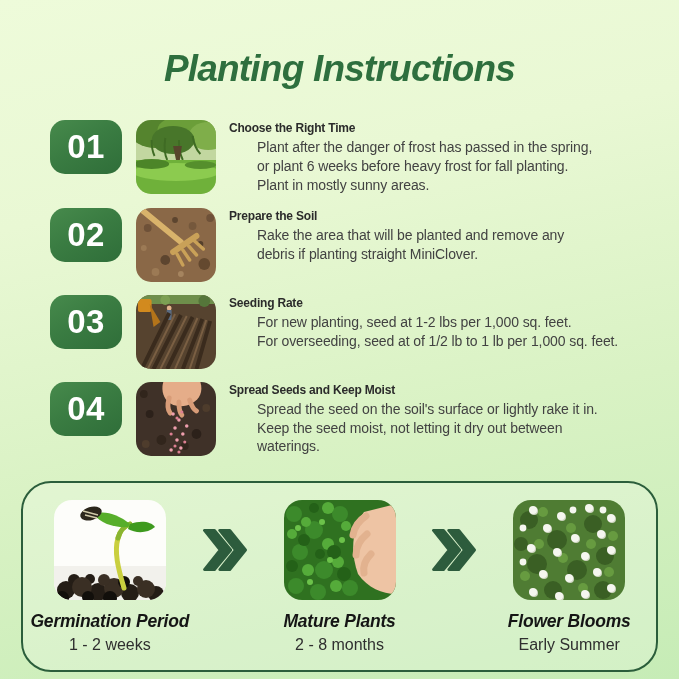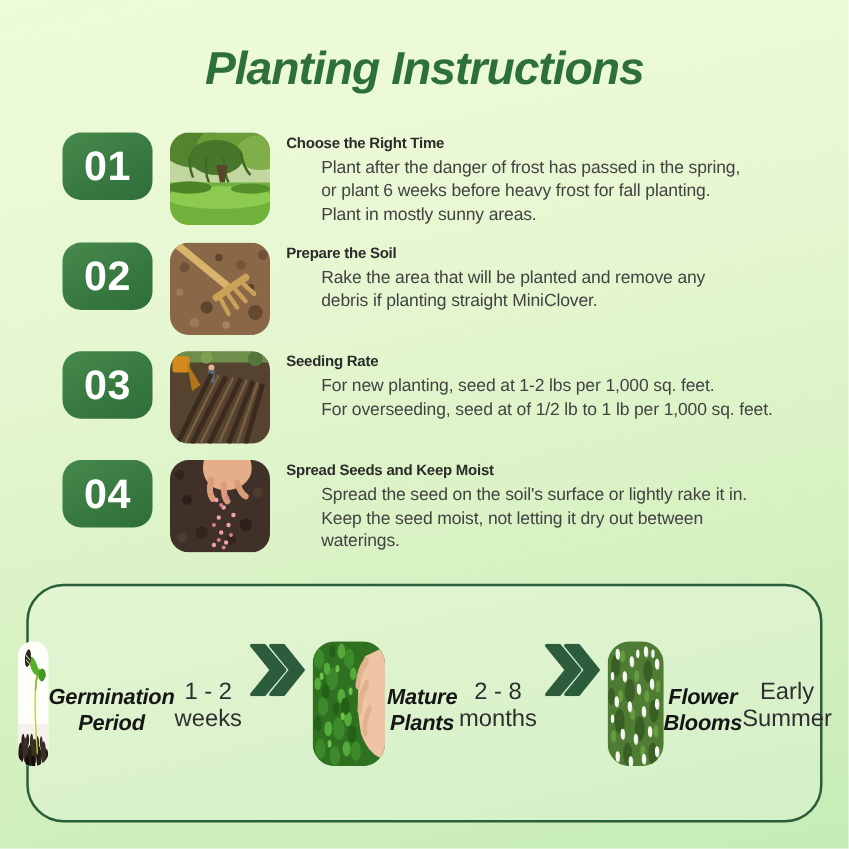--- a/index.html
+++ b/index.html
@@ -2,21 +2,21 @@
 <html><head>
 <meta charset="utf-8">
 <style>
   html,body{margin:0;padding:0;}
   body{font-family:"Liberation Sans",sans-serif;}
   .page{
     position:relative;width:679px;height:679px;overflow:hidden;
     background:linear-gradient(168deg,#eefbda 0%,#e9f8d4 28%,#d9f2c4 62%,#c6ecb6 100%);
   }
   .title{
-    margin:0;padding-top:34px;text-align:center;
+    margin:0;padding-top:48px;text-align:center;
     font-size:37px;font-weight:700;font-style:italic;
     color:#2e6f3e;letter-spacing:-0.8px;
   }
   .steps{margin-top:30px;}
   .step{display:flex;align-items:flex-start;margin:0 0 13px 50px;min-height:74px;}
   .step-num{
     width:72px;height:54px;border-radius:15px;flex:0 0 auto;
     background:linear-gradient(150deg,#478a4c 0%,#3a7c42 45%,#2f6e39 100%);
     color:#ffffff;font-size:33px;font-weight:700;
     display:flex;align-items:center;justify-content:center;letter-spacing:0.5px;
@@ -28,25 +28,25 @@
   .step-img svg{display:block;width:100%;height:100%;}
   .step-txt{margin-left:13px;padding-top:1px;}
   .step-h{font-size:12px;font-weight:700;color:#2b2b2b;letter-spacing:-0.2px;margin-bottom:3px;}
   .step-d{font-size:14px;color:#424242;line-height:1.35;letter-spacing:-0.1px;white-space:pre-line;margin-left:28px;}
   .panel{
     box-sizing:border-box;width:637px;height:191px;margin:25px auto 0;
     border:2px solid #2b5e3b;border-radius:30px;
     background:rgba(255,255,255,0.22);
     display:flex;align-items:center;justify-content:center;gap:6px;
   }
-  .stage{width:180px;display:flex;flex-direction:row;align-items:center;text-align:center;}
+  .stage{width:180px;display:flex;flex-direction:column;align-items:center;text-align:center;}
   .stage-img{width:112px;height:100px;border-radius:18px;overflow:hidden;}
   .stage-img svg{display:block;width:100%;height:100%;}
   .stage-label{margin-top:11px;font-size:17.5px;font-weight:700;font-style:italic;color:#151515;letter-spacing:-0.2px;}
-  .stage-sub{margin-top:4px;font-size:19px;color:#2f2f2f;}
+  .stage-sub{margin-top:4px;font-size:16px;color:#2f2f2f;}
   .chev{width:44px;height:42px;flex:0 0 auto;transform:translateY(-27px);}
   .chev svg{display:block;width:100%;height:100%;}
 </style>
 </head>
 <body>
 
 <div class="page">
 
   <h1 class="title">Planting Instructions</h1>
 

